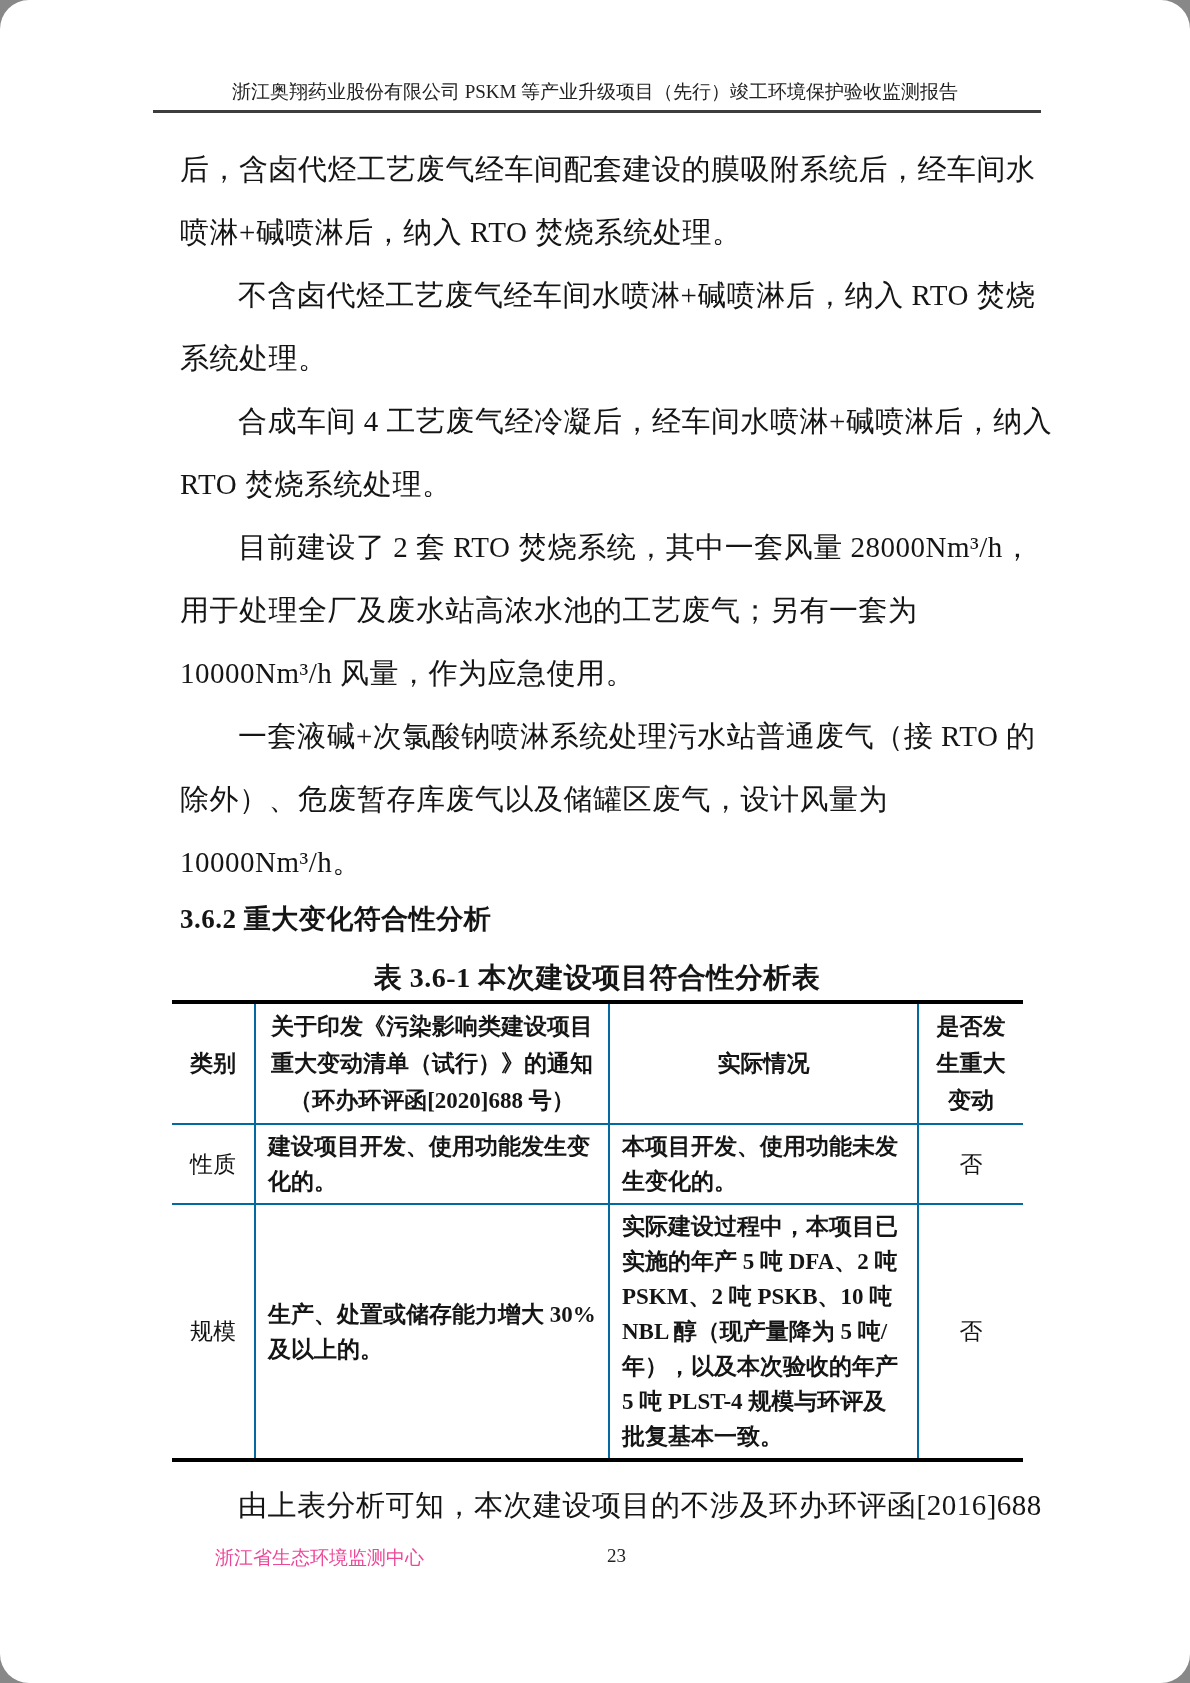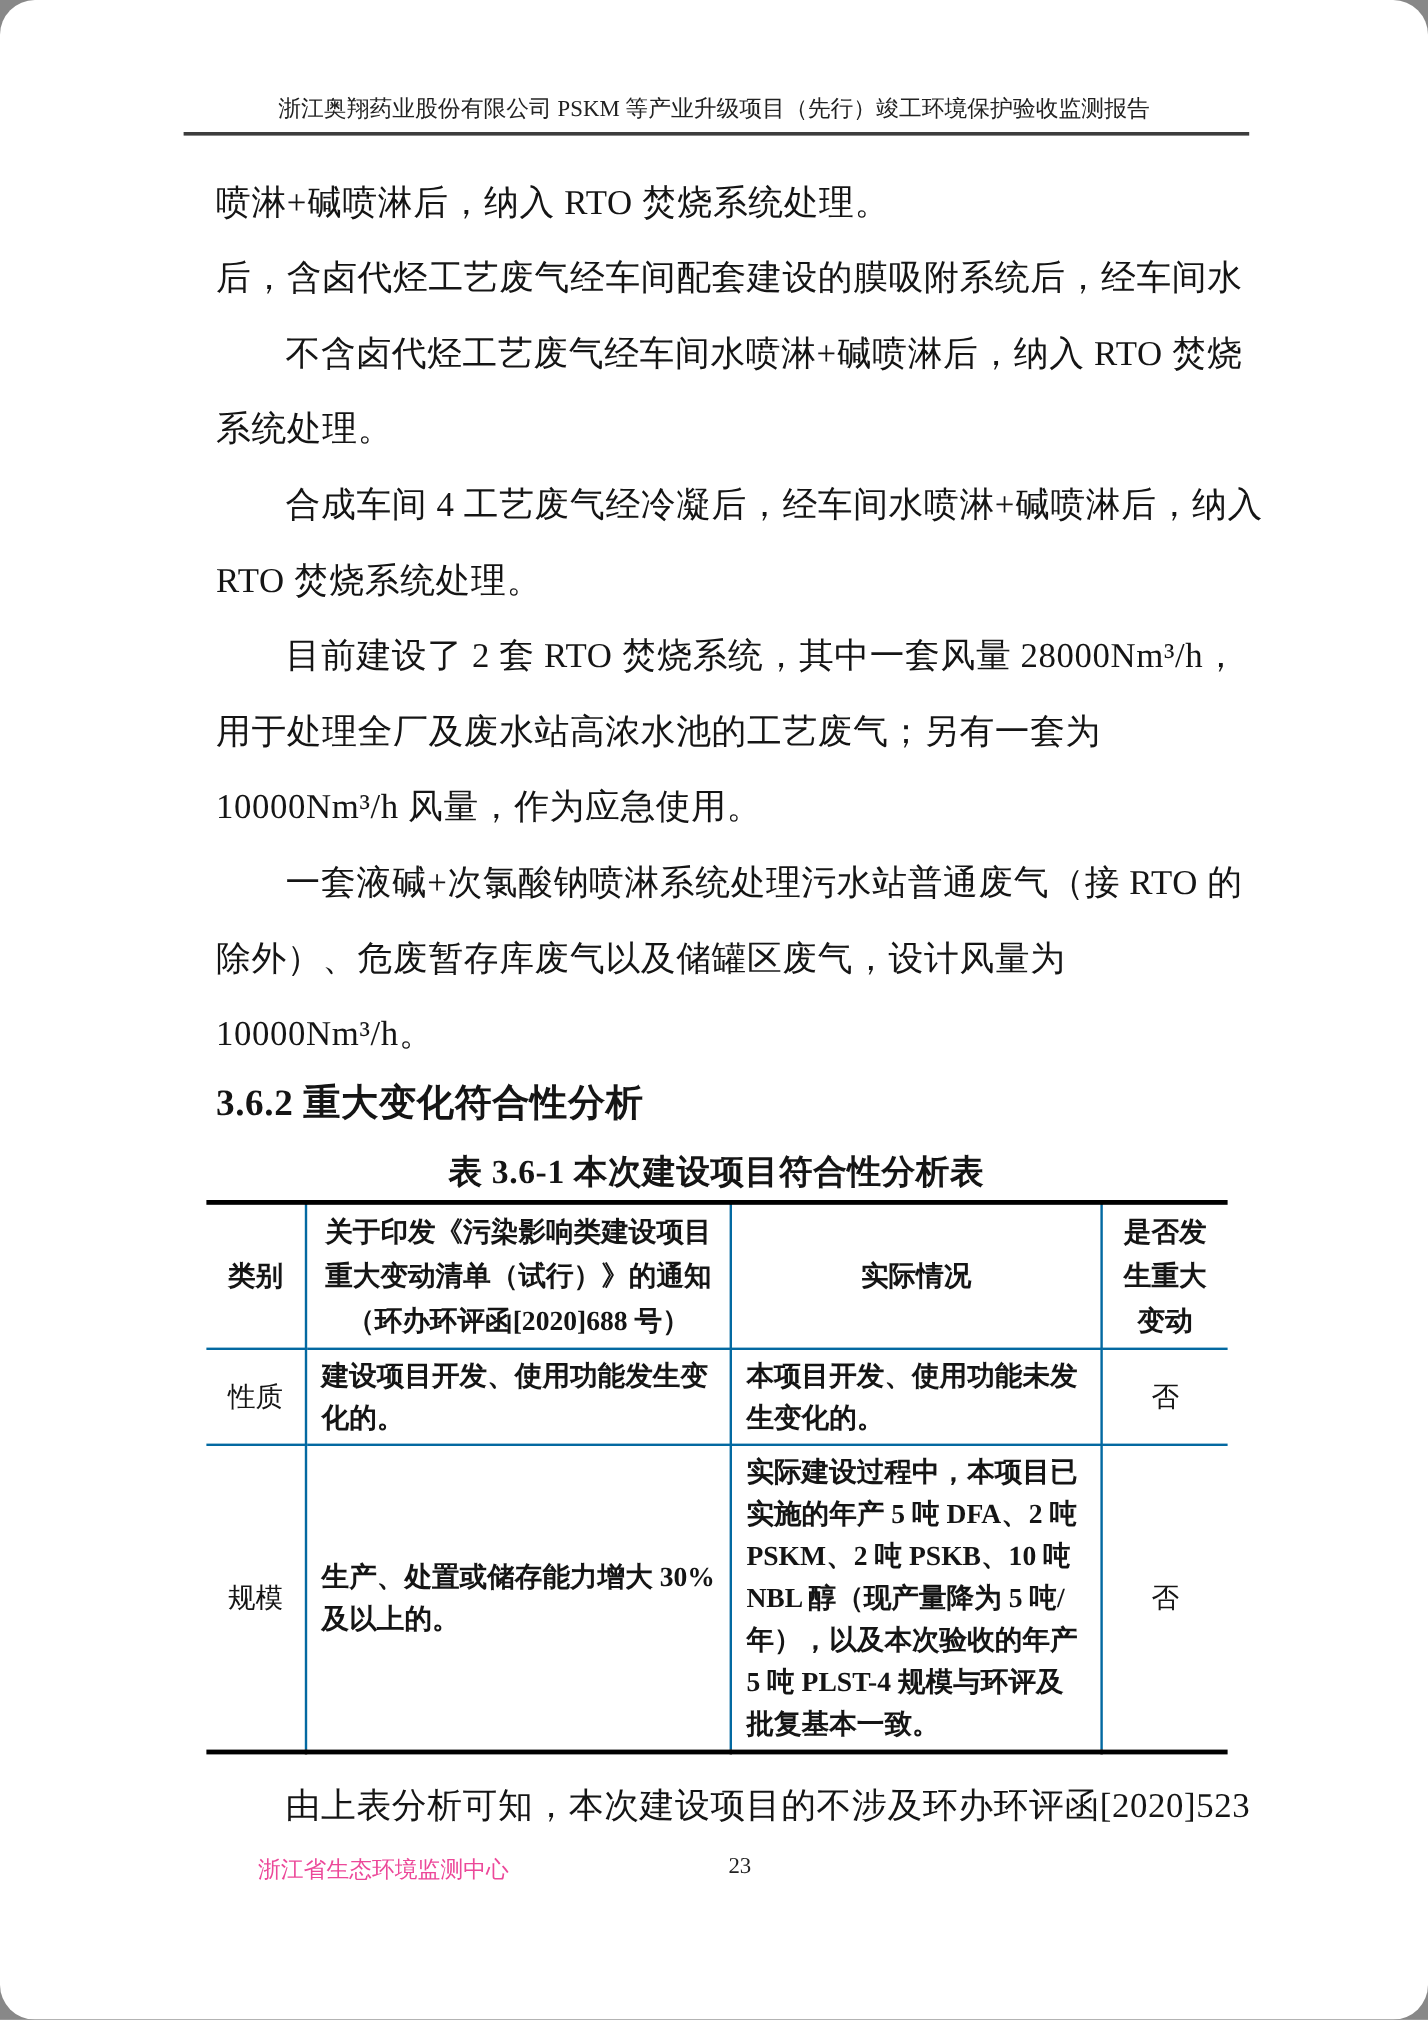--- a/index.html
+++ b/index.html
@@ -23,21 +23,21 @@
     background:#3d3d3d;
   }
   
   .content{position:absolute;left:180px;top:138px;width:834px;}
   .bline{
     font-size:29px;line-height:63px;height:63px;
     white-space:nowrap;letter-spacing:0.5px;
   }
   .bline.indent{padding-left:58px;}
   .section-heading{
-    font-size:31px;font-weight:bold;line-height:46px;
+    font-size:27px;font-weight:bold;line-height:46px;
     margin-top:2px;letter-spacing:0.5px;
   }
   .table-title{
     text-align:center;font-weight:bold;font-size:28px;
     margin-top:20px;line-height:32px;letter-spacing:0.5px;
   }
   
   table.ctable{
     border-collapse:collapse;table-layout:fixed;
     width:851px;margin-left:-8px;margin-top:6px;
@@ -71,23 +71,23 @@
 
 <div class="page">
 
   <div class="pheader">浙江奥翔药业股份有限公司 PSKM 等产业升级项目（先行）竣工环境保护验收监测报告</div>
   <div class="hrule"></div>
 
   <div class="content">
 
     <div>
 
+        <div class="bline">后，含卤代烃工艺废气经车间配套建设的膜吸附系统后，经车间水</div>
+
         <div class="bline">喷淋+碱喷淋后，纳入 RTO 焚烧系统处理。</div>
-
-        <div class="bline">后，含卤代烃工艺废气经车间配套建设的膜吸附系统后，经车间水</div>
 
         <div class="bline indent">不含卤代烃工艺废气经车间水喷淋+碱喷淋后，纳入 RTO 焚烧</div>
 
         <div class="bline">系统处理。</div>
 
         <div class="bline indent">合成车间 4 工艺废气经冷凝后，经车间水喷淋+碱喷淋后，纳入</div>
 
         <div class="bline">RTO 焚烧系统处理。</div>
 
         <div class="bline indent">目前建设了 2 套 RTO 焚烧系统，其中一套风量 28000Nm³/h，</div>
@@ -130,20 +130,20 @@
       </tr>
       <tr style="height:212px">
         <td class="cat">规模</td>
         <td class="req">生产、处置或储存能力增大 30%及以上的。</td>
         <td class="act">实际建设过程中，本项目已实施的年产 5 吨 DFA、2 吨 PSKM、2 吨 PSKB、10 吨 NBL 醇（现产量降为 5 吨/年），以及本次验收的年产 5 吨 PLST-4 规模与环评及批复基本一致。</td>
         <td class="yn">否</td>
       </tr>
     </tbody>
       </table>
 
-    <div class="after-line">由上表分析可知，本次建设项目的不涉及环办环评函[2020]523</div>
+    <div class="after-line">由上表分析可知，本次建设项目的不涉及环办环评函[2016]688</div>
 
   </div>
 
   <div class="pfooter-org">浙江省生态环境监测中心</div>
   <div class="pfooter-num">23</div>
 
 </div>
 
 </body></html>

